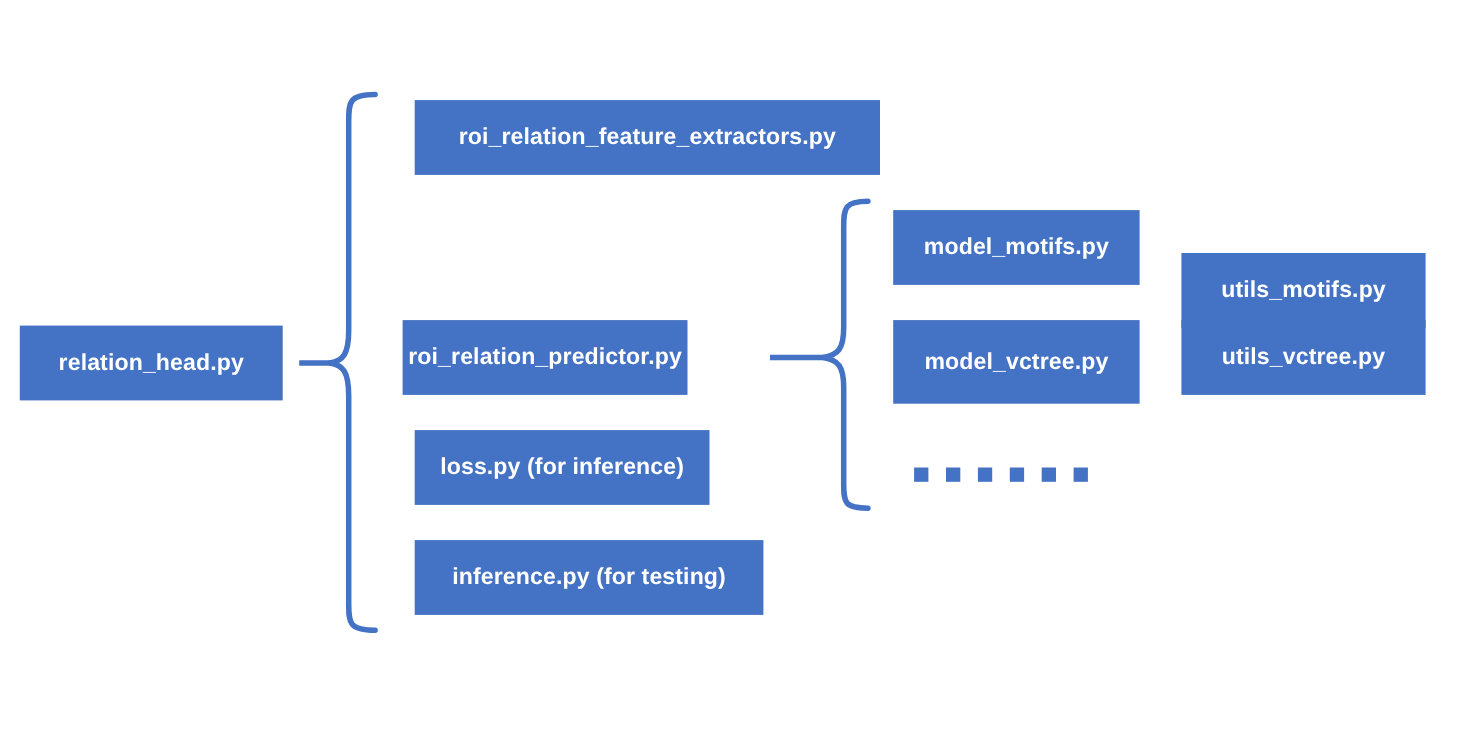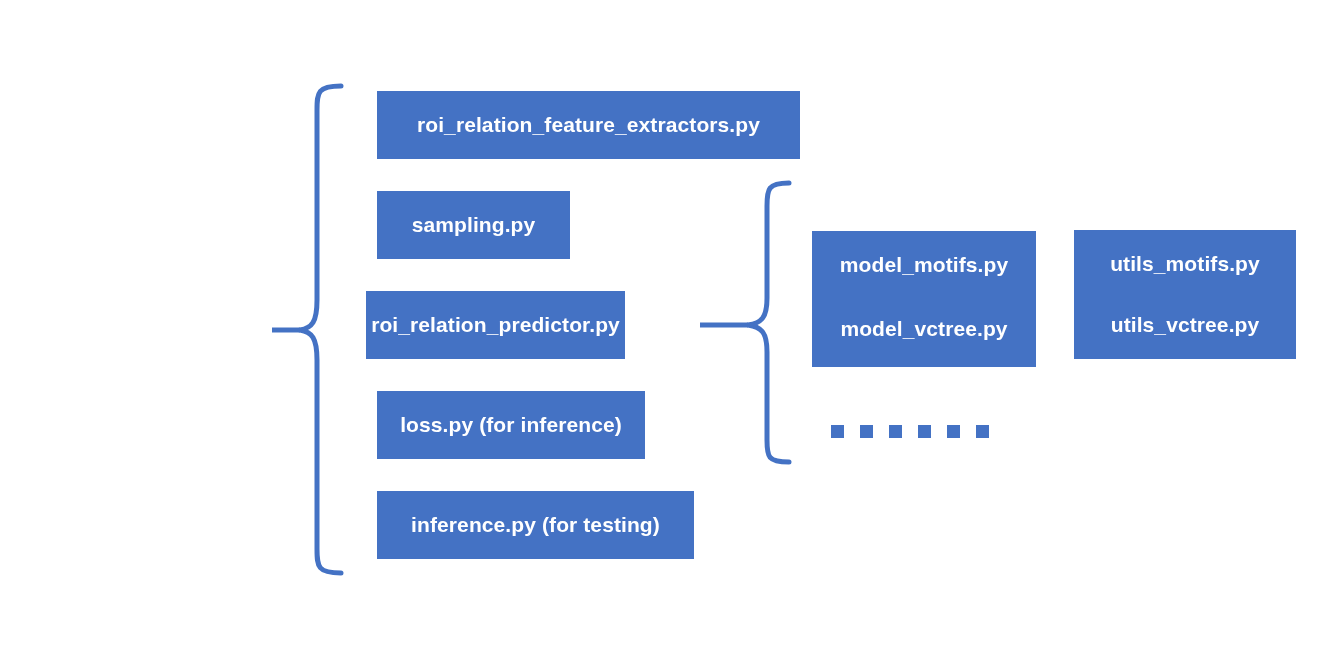--- a/index.html
+++ b/index.html
@@ -77,32 +77,32 @@
 
     <path d="M 789 183
              C 768 183 767 189 767 206
              L 767 298
              C 767 317 762 323 748 325
              C 762 327 767 333 767 352
              L 767 440
              C 767 457 768 462 789 462" fill="none" stroke="#4472C4" stroke-width="5" stroke-linecap="round" stroke-linejoin="round"></path>
   </svg>
 
+  <div class="node" style="left:18px; top:296px; width:239px; height:68px;">relation_head.py</div>
 
   <div class="node" style="left:377px; top:91px; width:423px; height:68px;">roi_relation_feature_extractors.py</div>
 
-  <div class="node" style="left:377px; top:191px; width:193px; height:68px;">sampling.py</div>
 
   <div class="node" style="left:366px; top:291px; width:259px; height:68px;">roi_relation_predictor.py</div>
 
   <div class="node" style="left:377px; top:391px; width:268px; height:68px;">loss.py (for inference)</div>
 
   <div class="node" style="left:377px; top:491px; width:317px; height:68px;text-align:center;">inference.py (for testing)</div>
 
-  <div class="node" style="left:812px; top:191px; width:224px; height:68px;margin-top:40px;">model_motifs.py</div>
+  <div class="node" style="left:812px; top:191px; width:224px; height:68px;">model_motifs.py</div>
 
   <div class="node" style="left:812px; top:291px; width:224px; height:76px;">model_vctree.py</div>
 
   <div class="node" style="left:1074px; top:191px; width:222px; height:68px;margin-top:39px;">utils_motifs.py</div>
 
   <div class="node" style="left:1074px; top:291px; width:222px; height:68px;">utils_vctree.py</div>
 
   <div class="dots" id="ellipsis-more-models" style="left:831px; top:425px;">
       <span class="dot"></span>
       <span class="dot"></span>

